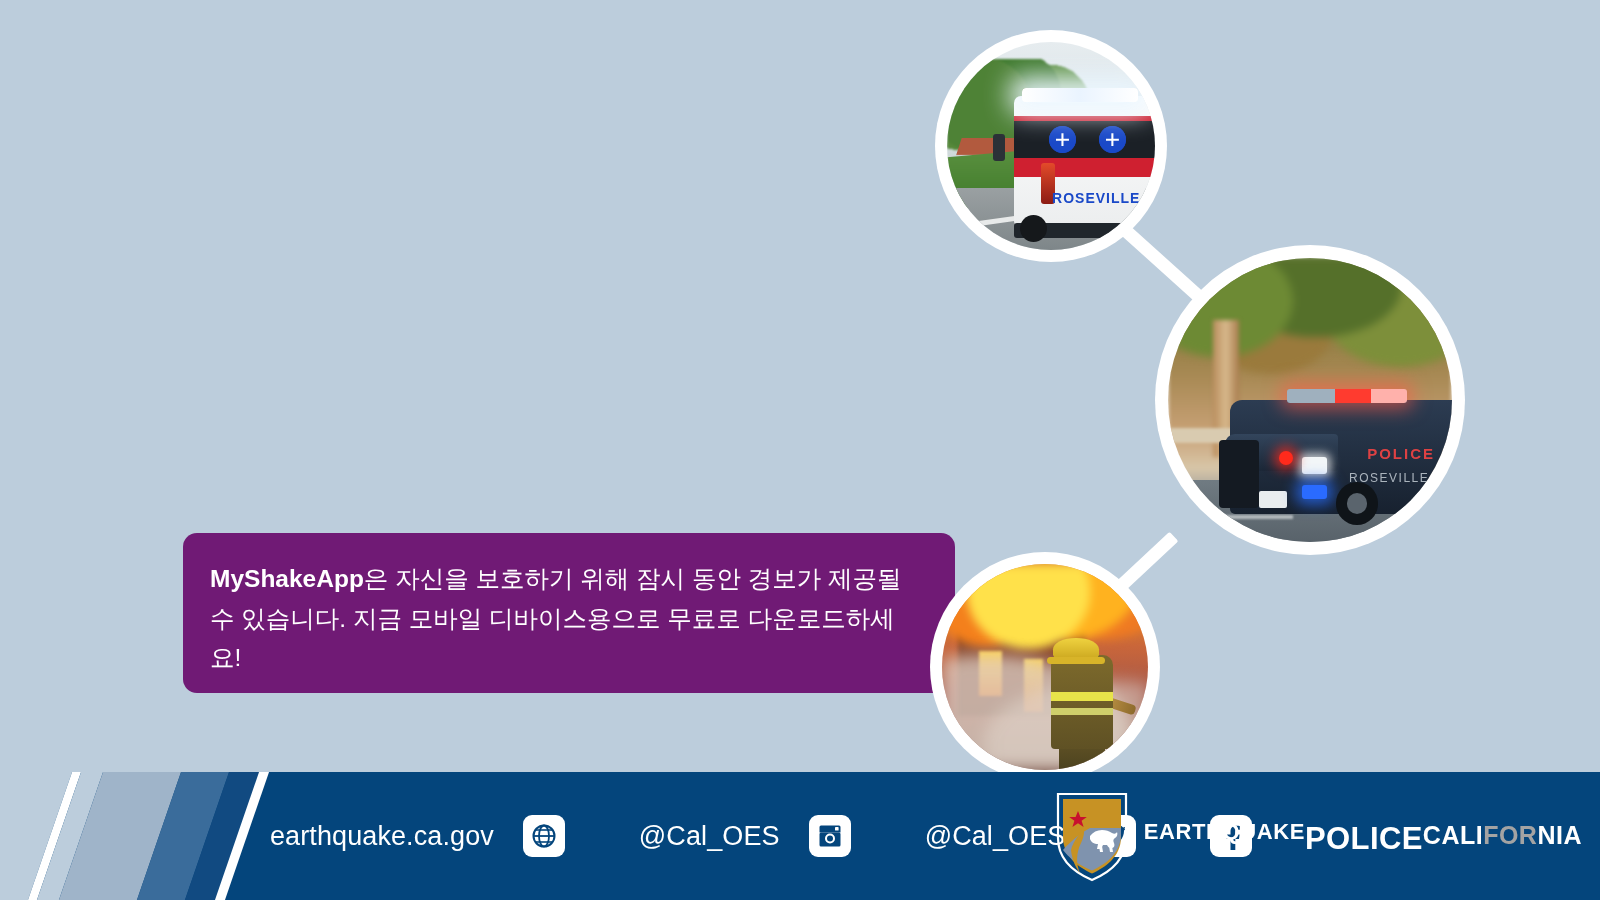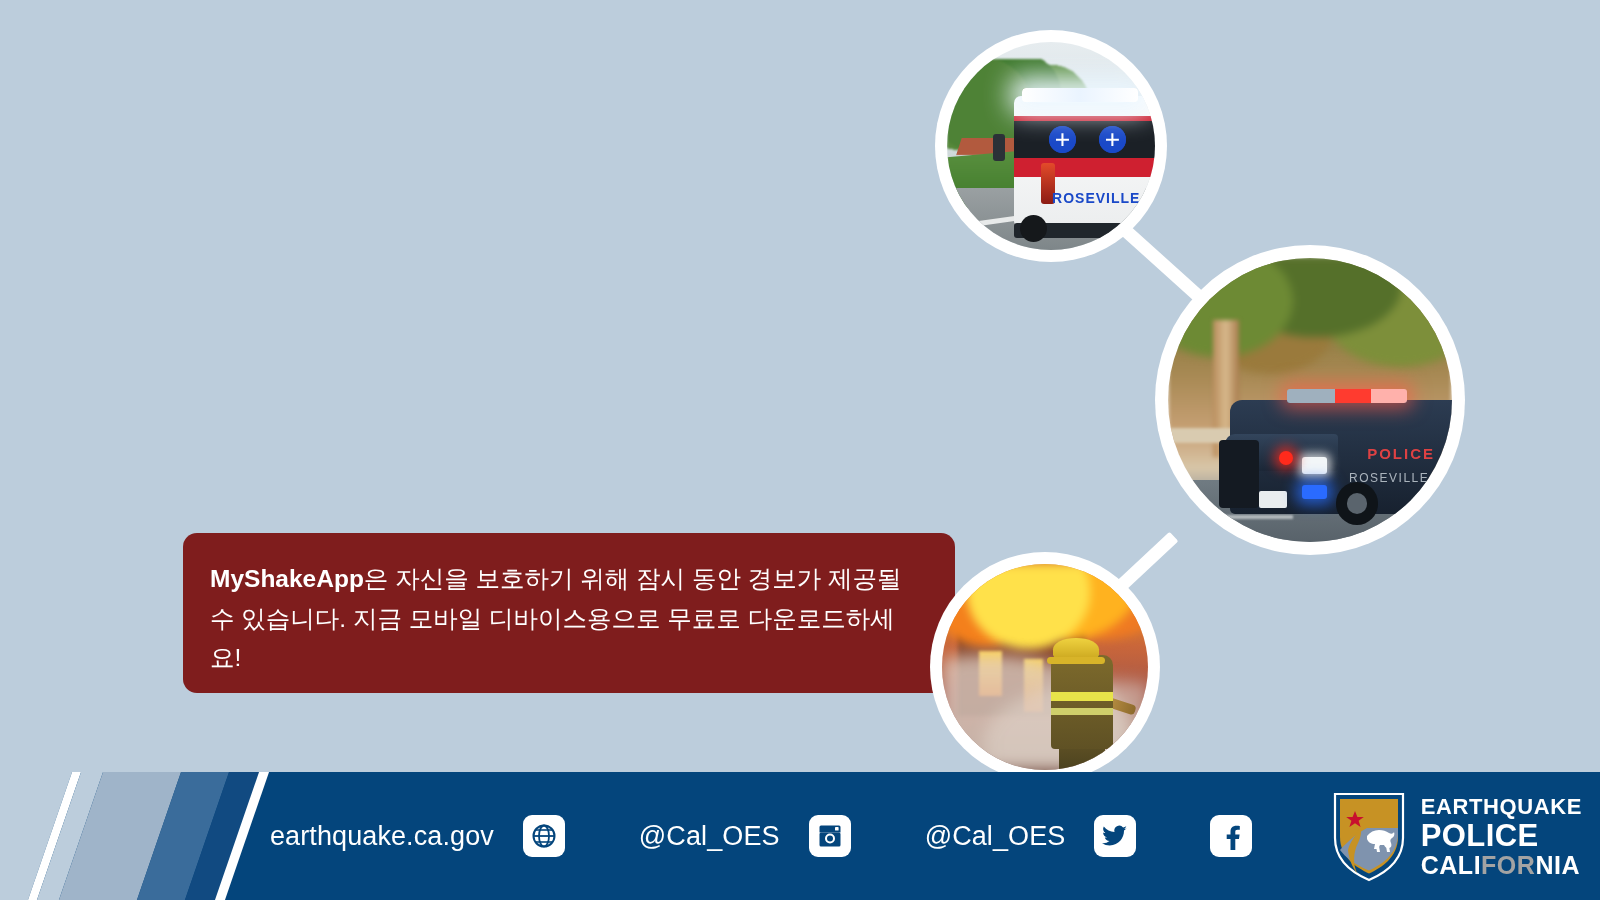--- a/index.html
+++ b/index.html
@@ -35,21 +35,21 @@
     white-space: pre-line;
   }
 
   
   .callout {
     position: absolute;
     left: 183px;
     top: 533px;
     width: 772px;
     height: 160px;
-    background: #7f1d1d;
+    background: #701a75;
     border-radius: 14px;
     box-sizing: border-box;
     padding: 26px 36px 0 27px;
   }
   .callout-text {
     font-size: 24.5px;
     line-height: 1.62;
     color: #ffffff;
     white-space: pre-line;
   }
@@ -284,21 +284,21 @@
     position: absolute;
     right: 18px; top: 14px;
     height: 102px;
     display: flex;
     align-items: center;
     gap: 14px;
   }
   .shield { width: 76px; height: 94px; flex: 0 0 auto; }
   .logo-text {
     display: flex;
-    flex-direction: column;
+    flex-direction: row;
     line-height: 1.0;
     color: #ffffff;
   }
   .logo-l1 { font-size: 22px; font-weight: 800; letter-spacing: 0.6px; }
   .logo-l2 { font-size: 31px; font-weight: 800; letter-spacing: 0.4px; margin-top: 2px; }
   .logo-l3 { font-size: 25px; font-weight: 800; letter-spacing: 0.5px; margin-top: 2px; }
   .gold { color: #a3a3a3; }
 </style>
 </head>
 <body>

